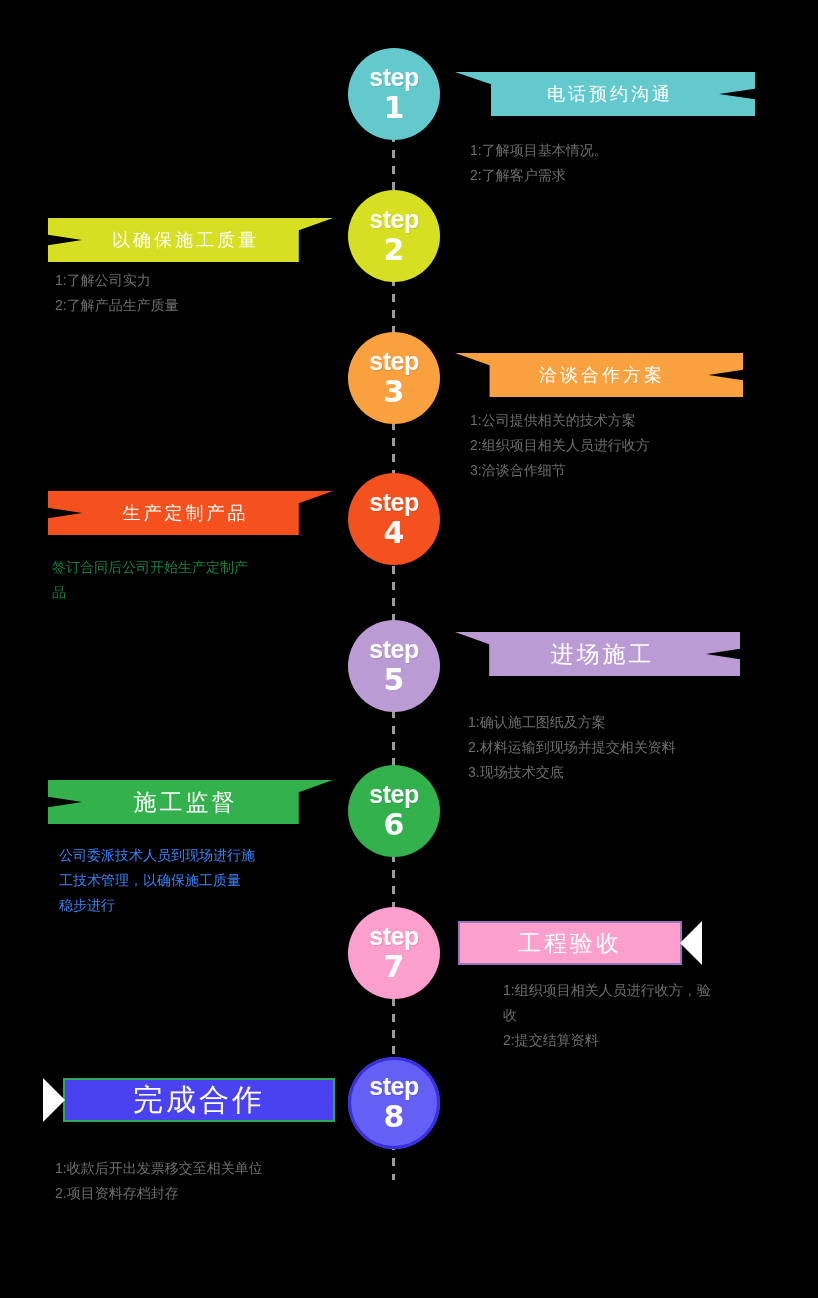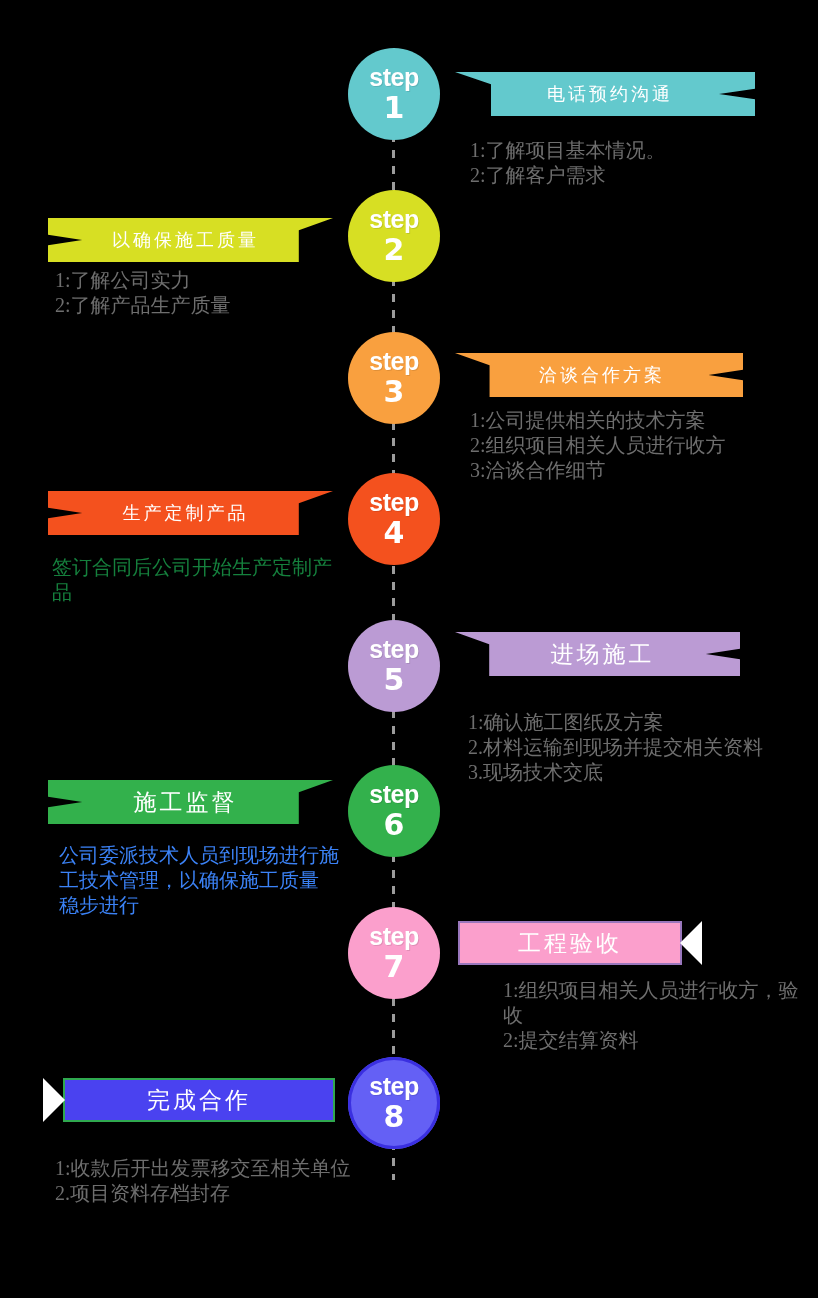--- a/index.html
+++ b/index.html
@@ -41,22 +41,22 @@
     position:relative;z-index:3;color:#fff;white-space:nowrap;
     font-family:"DejaVu Sans","Liberation Sans",sans-serif;
     letter-spacing:3px;
   }
   
   .bbody{position:absolute;left:0;top:0;right:0;bottom:0;}
 
   
   .desc{
     position:absolute;color:#6e6e6e;z-index:5;
-    font-family:Liberation Serif, serif;
-    font-size:20px;line-height:25px;white-space:pre-line;
+    font-family:Liberation Sans, sans-serif;
+    font-size:14px;line-height:25px;white-space:pre-line;
   }
   .desc.right{text-align:left;}
   .desc.left{text-align:left;}
 </style>
 </head>
 <body>
 
 <div class="stage">
   <div class="spine"></div>
   <div id="steps-root">
@@ -135,18 +135,18 @@
       <div class="desc right" style="left: 463px; top: 978px; color: rgb(110, 110, 110); margin-left: 40px;">1:组织项目相关人员进行收方，验
 收
 2:提交结算资料</div>
       <div class="circle" style="left: 348px; top: 1057px; background: rgb(100, 96, 245); box-shadow: rgb(58, 47, 224) 0px 0px 0px 3px inset;">
         <span class="w">step</span>
         <span class="n">8</span>
       </div>
       <div class="banner" style="left: 63px; top: 1078px; width: 272px;">
         <div class="bbody" style="background: rgb(74, 66, 240); border: 2px solid rgb(47, 168, 79);"></div>
         <div style="position: absolute; top: 0px; width: 22px; height: 44px; background: rgb(255, 255, 255); left: -20px; clip-path: polygon(0% 0%, 0% 100%, 100% 50%);"></div>
-        <span class="btxt" style="font-size: 23px;">完成合作</span>
+        <span class="btxt" style="font-size: 30px;">完成合作</span>
       </div>
       <div class="desc left" style="left: 55px; top: 1156px; color: rgb(110, 110, 110);">1:收款后开出发票移交至相关单位
 2.项目资料存档封存</div>
     </div>
 </div>
 
 </body></html>

